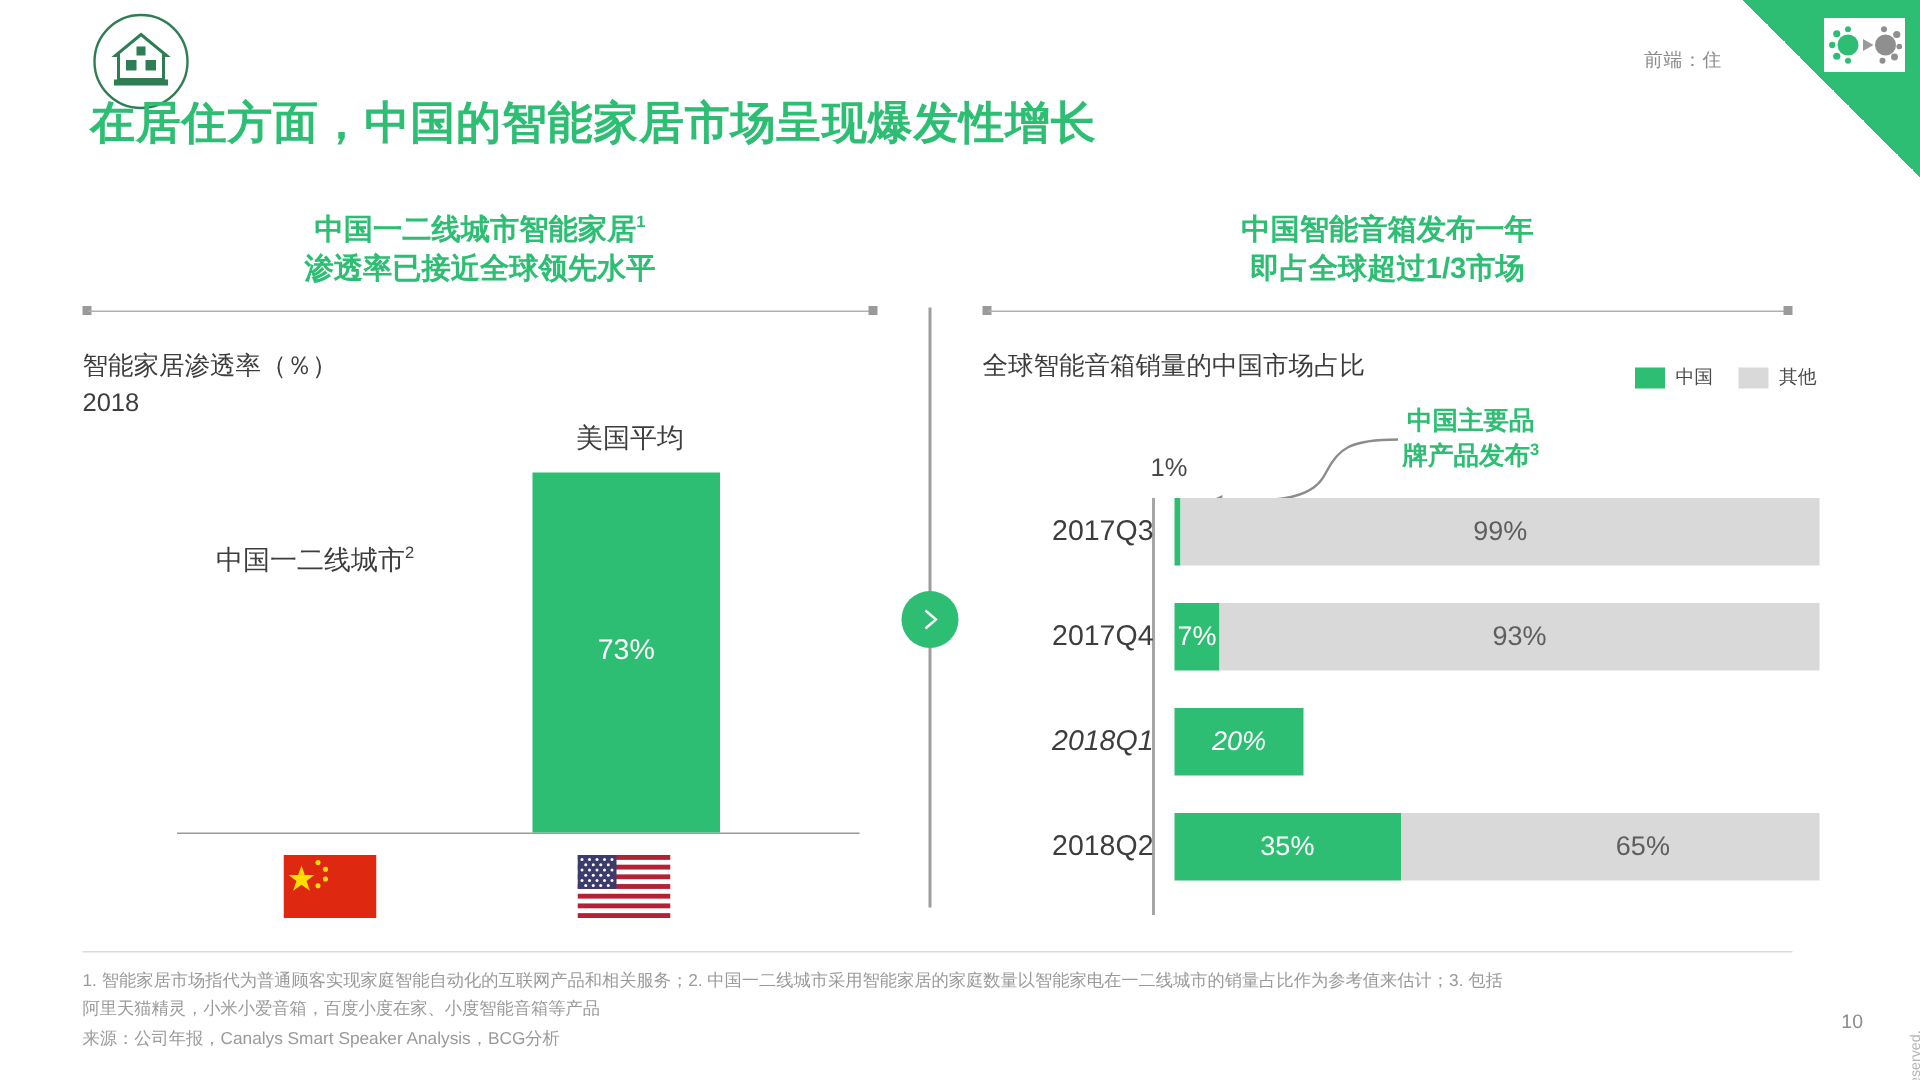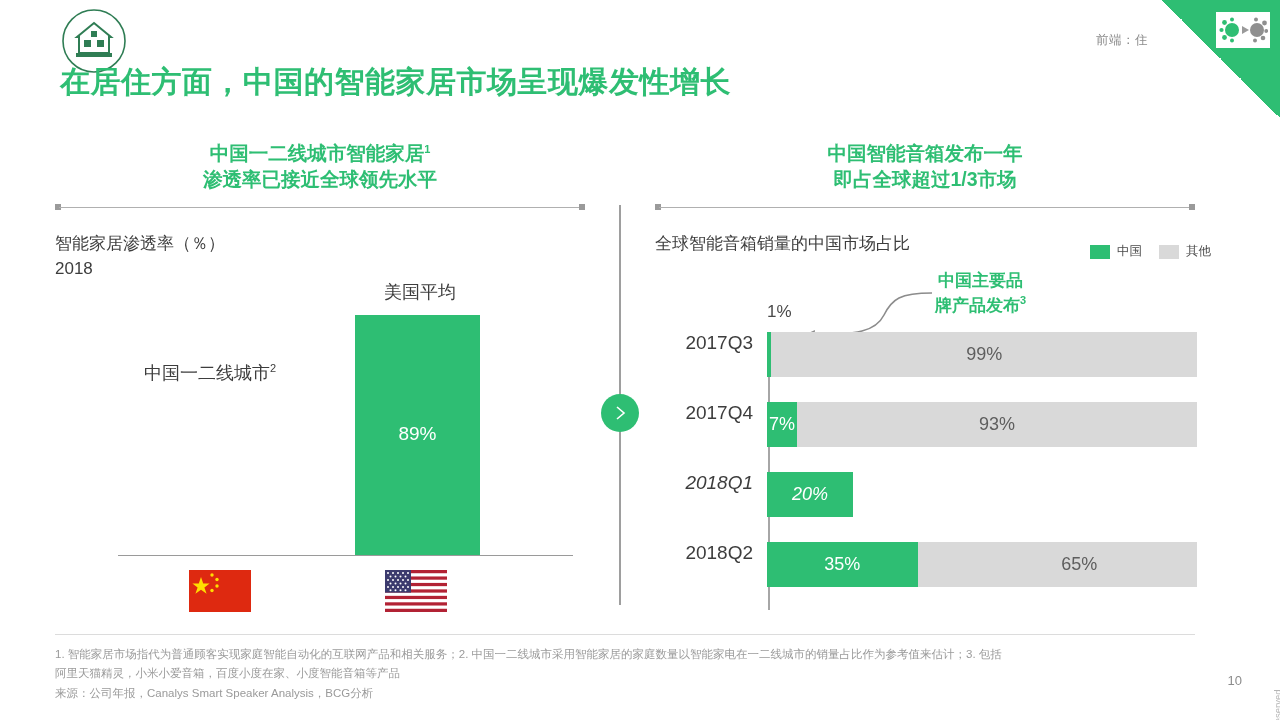--- a/index.html
+++ b/index.html
@@ -75,21 +75,21 @@
   }
   .col-label {
     position: absolute; font-size: 18px; color: #3d3d3d; white-space: nowrap; text-align: center;
   }
   .col-label sup { font-size: 11px; vertical-align: super; }
   .flag { position: absolute; bottom: 8px; width: 62px; height: 42px; }
 
   
   .bars { position: absolute; left: 655px; top: 290px; width: 540px; height: 325px; }
   .bars-baseline { position: absolute; left: 113px; top: 42px; width: 2px; height: 278px; background: #a6a6a6; }
-  .brow { position: absolute; left: 2px; width: 100%; height: 45px; display: flex; }
+  .brow { position: absolute; left: 18px; width: 100%; height: 45px; display: flex; align-items: center; }
   .brow .cat {
     width: 110px; text-align: right; padding-right: 14px;
     font-size: 19px; color: #3d3d3d; white-space: nowrap;
   }
   .brow .track { position: relative; height: 45px; flex: 1; display: flex; }
   .seg { height: 45px; display: flex; align-items: center; justify-content: center; font-size: 18px; }
   .seg.cn { background: #2EBE73; color: #ffffff; }
   .seg.ot { background: #d9d9d9; color: #5e5e5e; }
 
   .tiny-pct {
@@ -194,21 +194,21 @@
         <circle cx="28" cy="9.5" r="1.7" fill="#FFDE00"></circle>
         <circle cx="28" cy="16" r="1.7" fill="#FFDE00"></circle>
         <circle cx="23" cy="20.5" r="1.7" fill="#FFDE00"></circle>
       </svg>
     </div>
 
     <div class="col-label" style="left:290px; width:150px; bottom:316px;">
       <span>美国平均</span>
     </div>
     <div class="col-bar" style="left:300px; width:125px; height:240px;">
-      <span class="val" style="top:108px;">89%</span>
+      <span class="val" style="top:108px;">73%</span>
     </div>
     <div class="flag" style="left:330px;">
       <svg width="62" height="42" viewBox="0 0 62 42" aria-hidden="true">
         <rect width="62" height="42" fill="#ffffff"></rect>
         <g fill="#B22234">
           <rect y="0" width="62" height="3.23"></rect>
             <rect y="6.46" width="62" height="3.23"></rect>
           <rect y="12.92" width="62" height="3.23"></rect>
             <rect y="19.38" width="62" height="3.23"></rect>
           <rect y="25.84" width="62" height="3.23"></rect>

